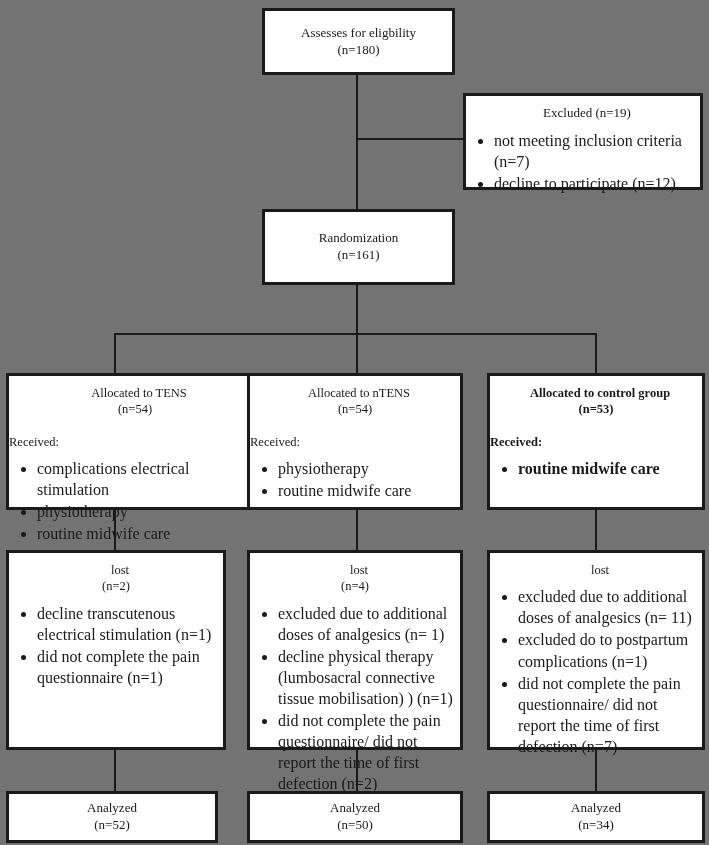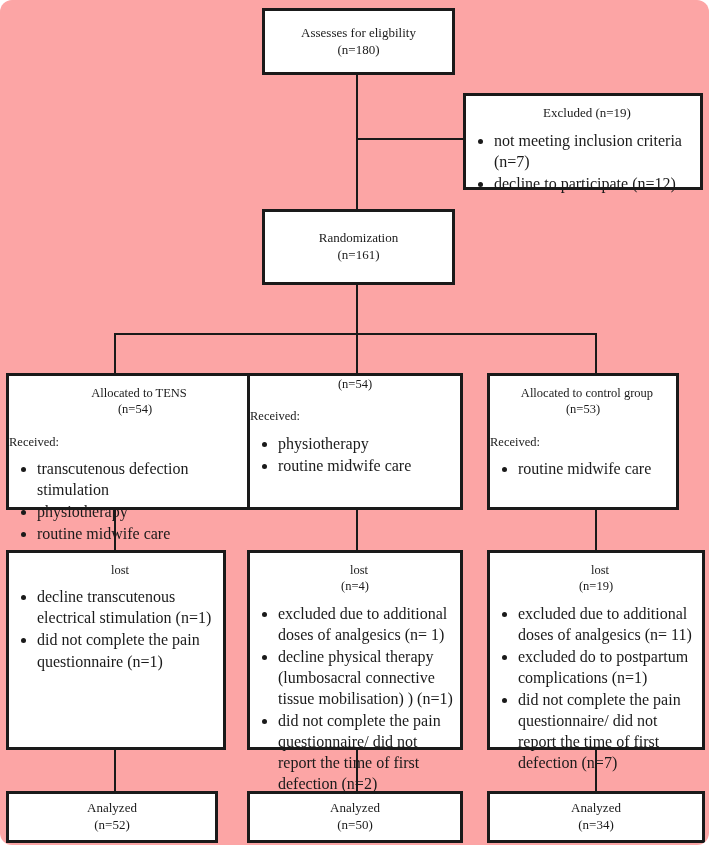--- a/index.html
+++ b/index.html
@@ -4,25 +4,24 @@
 <style>
   html, body {
     margin: 0;
     padding: 0;
     background: #ffffff;
   }
   #canvas {
     position: relative;
     width: 709px;
     height: 845px;
-    background: #fca5a5;
+    background: #737373;
     font-family: "Liberation Serif", "DejaVu Serif", serif;
     color: #1a1a1a;
     overflow: hidden;
-    border-radius: 12px;
   }
   .box {
     position: absolute;
     border: 3px solid #1a1a1a;
     background: #ffffff;
     box-sizing: border-box;
     font-size: 13px;
     line-height: 1.3;
   }
   .box.center {
@@ -87,65 +86,66 @@
   <div class="box center" style="left:262px; top:209px; width:193px; height:76px;">
     <div class="t-line">Randomization</div>
     <div class="t-line">(n=161)</div>
   </div>
 
   <div class="box" style="left:6px; top:373px; width:258px; height:137px; font-size:12.5px;">
     <div class="t-line pad-top">Allocated to TENS</div>
     <div class="t-line">(n=54)</div>
     <div class="received">Received:</div>
     <ul class="bullets alloc-bullets">
-      <li>transcutenous defection stimulation</li>
+      <li>complications electrical stimulation</li>
       <li>physiotherapy</li>
       <li>routine midwife care</li>
     </ul>
   </div>
 
   <div class="box" style="left:247px; top:373px; width:216px; height:137px; font-size:12.5px;">
+    <div class="t-line pad-top">Allocated to nTENS</div>
     <div class="t-line">(n=54)</div>
     <div class="received">Received:</div>
     <ul class="bullets alloc-bullets">
       <li>physiotherapy</li>
       <li>routine midwife care</li>
     </ul>
   </div>
 
-  <div class="box" style="left:487px; top:373px; width:192px; height:137px; font-size:12.5px;">
+  <div class="box" style="left:487px; top:373px; width:218px; height:137px; font-size:12.5px;font-weight:bold;">
     <div class="t-line pad-top">Allocated to control group</div>
     <div class="t-line">(n=53)</div>
     <div class="received">Received:</div>
     <ul class="bullets alloc-bullets">
       <li>routine midwife care</li>
     </ul>
   </div>
 
   <div class="box" style="left:6px; top:550px; width:220px; height:200px; font-size:12.5px;">
     <div class="t-line pad-top">lost</div>
+    <div class="t-line">(n=2)</div>
     <ul class="bullets lost-bullets">
       <li>decline transcutenous electrical stimulation (n=1)</li>
       <li>did not complete the pain questionnaire (n=1)</li>
     </ul>
   </div>
 
   <div class="box" style="left:247px; top:550px; width:216px; height:200px; font-size:12.5px;">
     <div class="t-line pad-top">lost</div>
     <div class="t-line">(n=4)</div>
     <ul class="bullets lost-bullets">
       <li>excluded due to additional doses of analgesics (n= 1)</li>
       <li>decline physical therapy (lumbosacral connective tissue mobilisation) ) (n=1)</li>
       <li>did not complete the pain questionnaire/ did not report the time of first defection (n=2)</li>
     </ul>
   </div>
 
   <div class="box" style="left:487px; top:550px; width:218px; height:200px; font-size:12.5px;">
     <div class="t-line pad-top">lost</div>
-    <div class="t-line">(n=19)</div>
     <ul class="bullets lost-bullets">
       <li>excluded due to additional doses of analgesics (n= 11)</li>
       <li>excluded do to postpartum complications (n=1)</li>
       <li>did not complete the pain questionnaire/ did not report the time of first defection (n=7)</li>
     </ul>
   </div>
 
   <div class="box center" style="left:6px; top:791px; width:212px; height:52px;">
     <div class="t-line">Analyzed</div>
     <div class="t-line">(n=52)</div>

